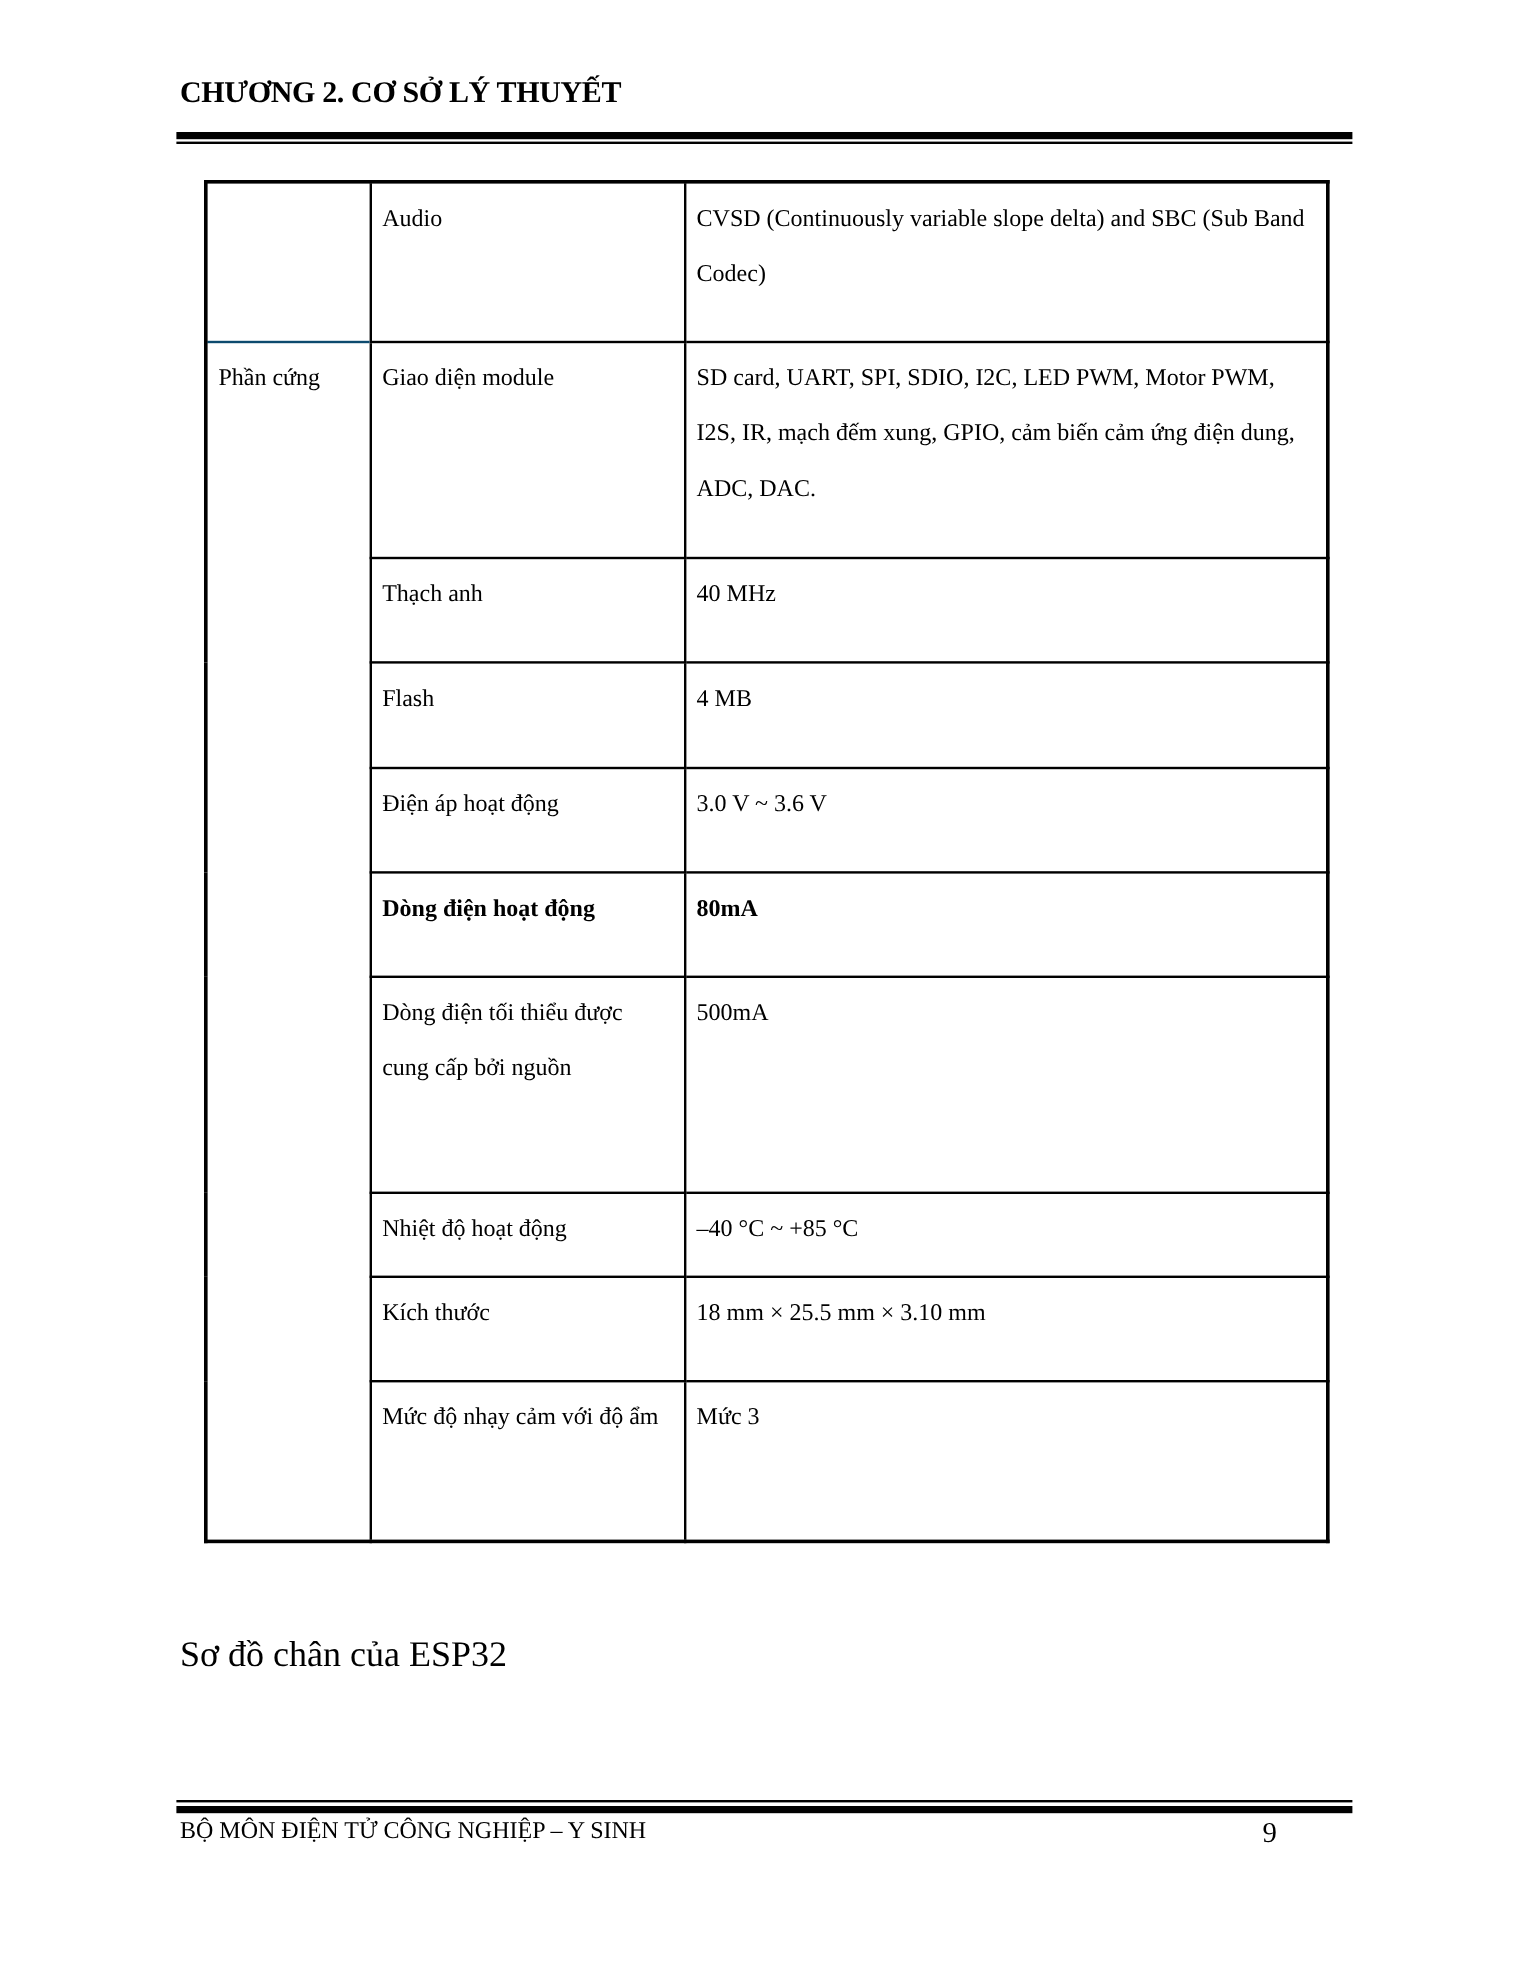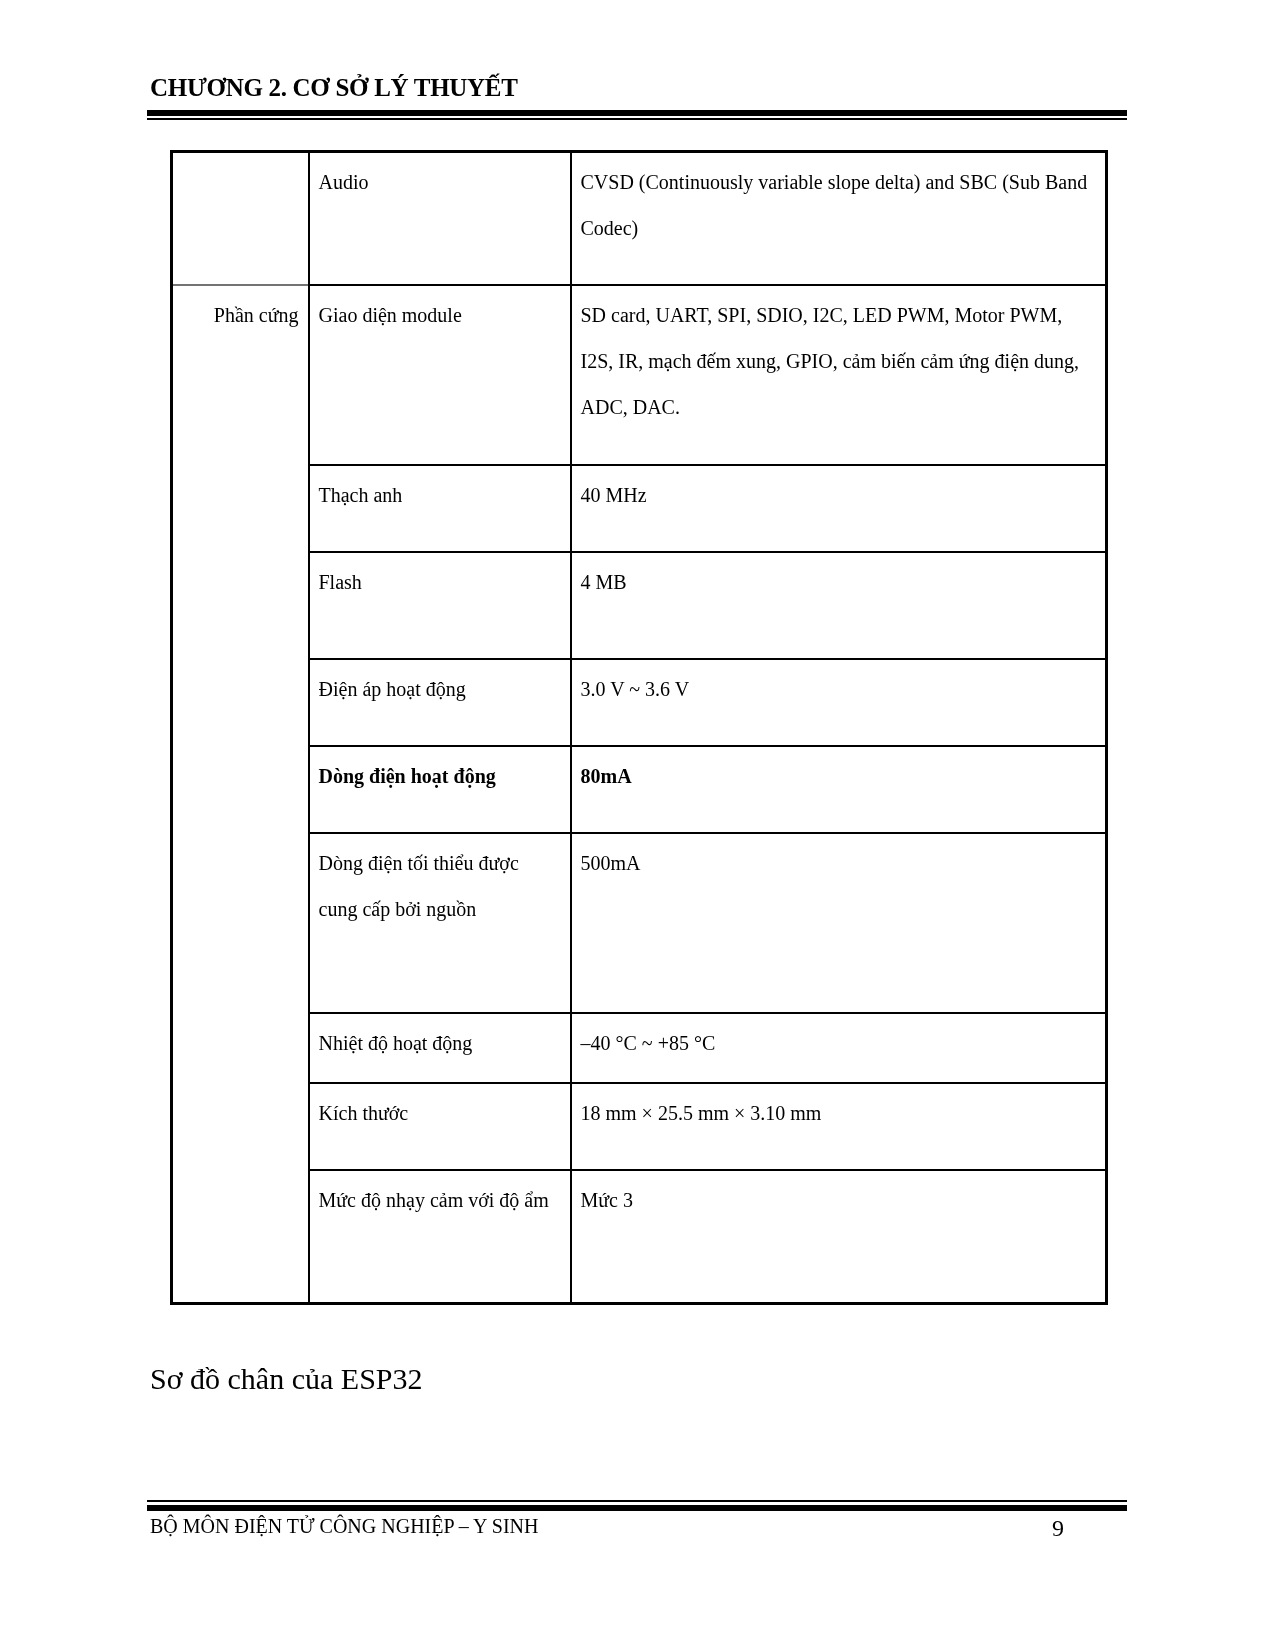--- a/index.html
+++ b/index.html
@@ -1,21 +1,21 @@
 <!DOCTYPE html>
 <html><head>
 <meta charset="utf-8">
 <style>
   html, body { margin: 0; padding: 0; background: #ffffff; }
   body {
     width: 1275px; height: 1650px; position: relative; overflow: hidden;
     font-family: "Liberation Serif", "DejaVu Serif", serif; color: #000;
   }
   .page-header-title {
-    position: absolute; left: 150px; top: 74px;
+    position: absolute; left: 150px; top: 64px;
     font-size: 25px; font-weight: bold; letter-spacing: -0.3px;
     white-space: nowrap;
   }
   .rule-thick { position: absolute; left: 147px; width: 980px; height: 6px; background: #000; }
   .rule-thin  { position: absolute; left: 147px; width: 980px; height: 2px; background: #000; }
 
   .spec-table {
     position: absolute; left: 170px; top: 150px;
     width: 935px; border-collapse: collapse; table-layout: fixed;
     font-size: 20px; line-height: 46px;
@@ -58,29 +58,29 @@
       <col class="c2">
       <col class="c3">
     </colgroup>
   <tbody>
     <tr style="height:133px;">
       <td class="group"></td>
       <td>Audio</td>
       <td>CVSD (Continuously variable slope delta) and SBC (Sub Band Codec)</td>
     </tr>
     <tr style="height:180px;">
-      <td class="group" style="border-top:2px solid #737373;text-align:right;" rowspan="9">Phần cứng</td>
+      <td class="group" style="border-top:2px solid #0c4a6e;" rowspan="9">Phần cứng</td>
       <td>Giao diện module</td>
       <td>SD card, UART, SPI, SDIO, I2C, LED PWM, Motor PWM, I2S, IR, mạch đếm xung, GPIO, cảm biến cảm ứng điện dung, ADC, DAC.</td>
     </tr>
     <tr style="height:87px;">
       <td>Thạch anh</td>
       <td>40 MHz</td>
     </tr>
-    <tr style="height:107px;">
+    <tr style="height:88px;">
       <td>Flash</td>
       <td>4 MB</td>
     </tr>
     <tr style="height:87px;">
       <td>Điện áp hoạt động</td>
       <td>3.0 V ~ 3.6 V</td>
     </tr>
     <tr style="height:87px;font-weight:bold;">
       <td>Dòng điện hoạt động</td>
       <td>80mA</td>

